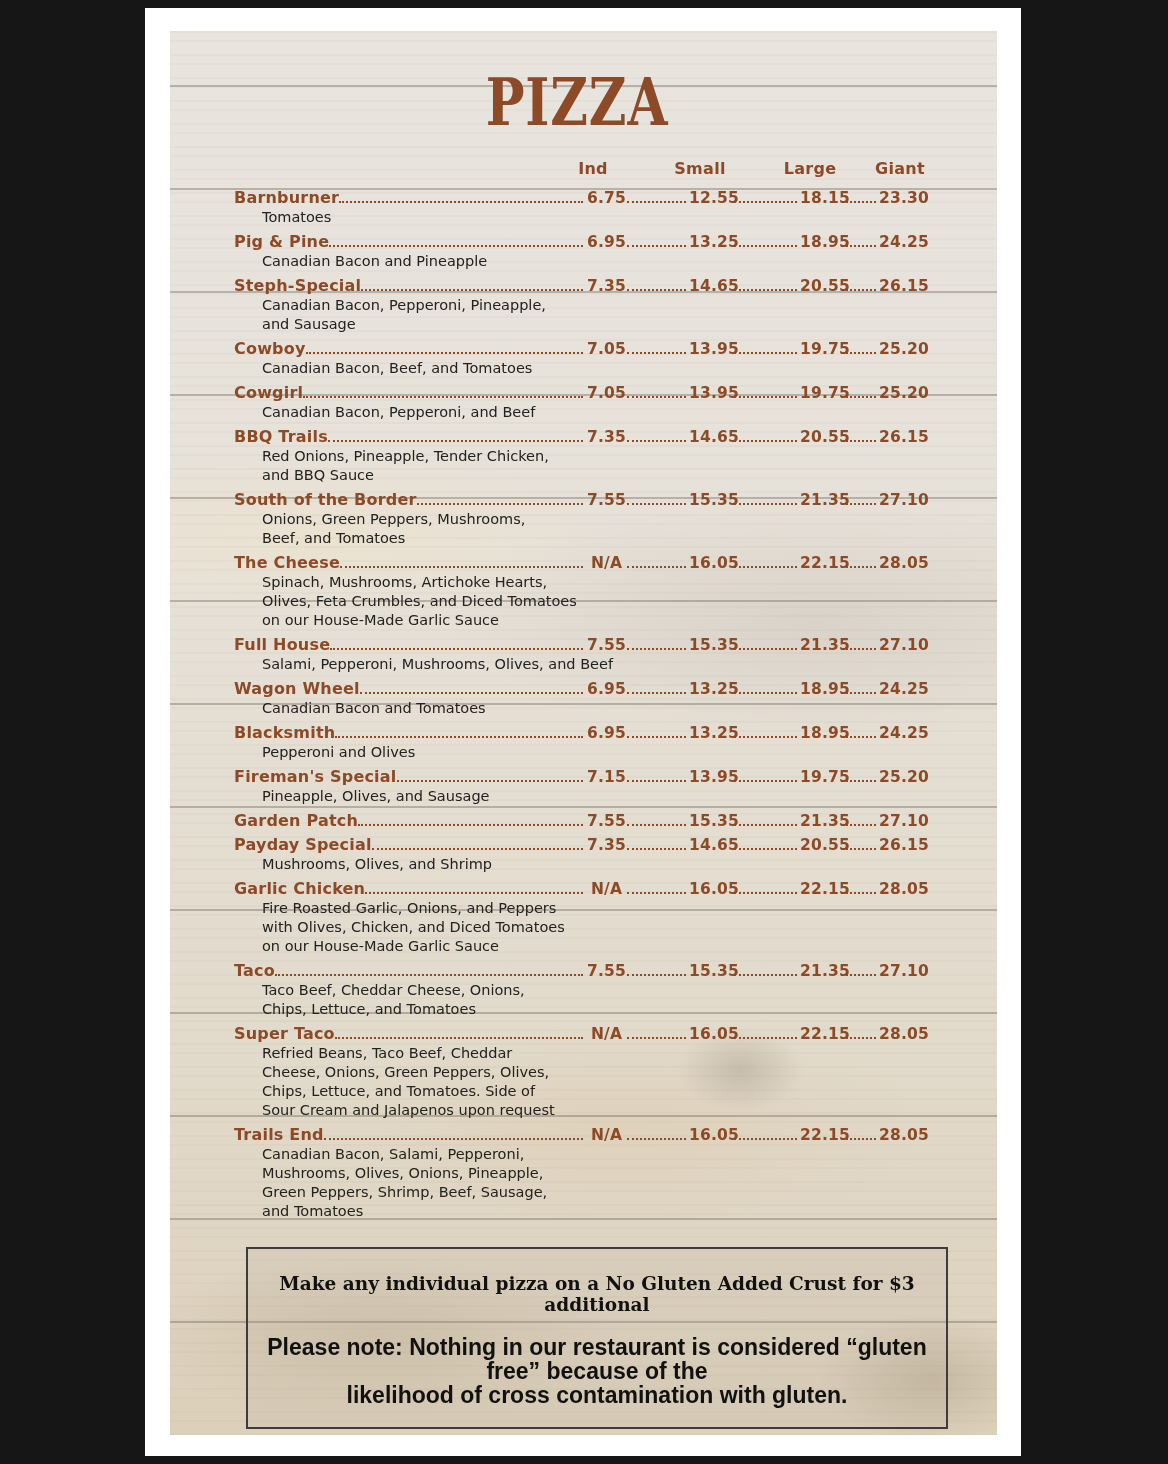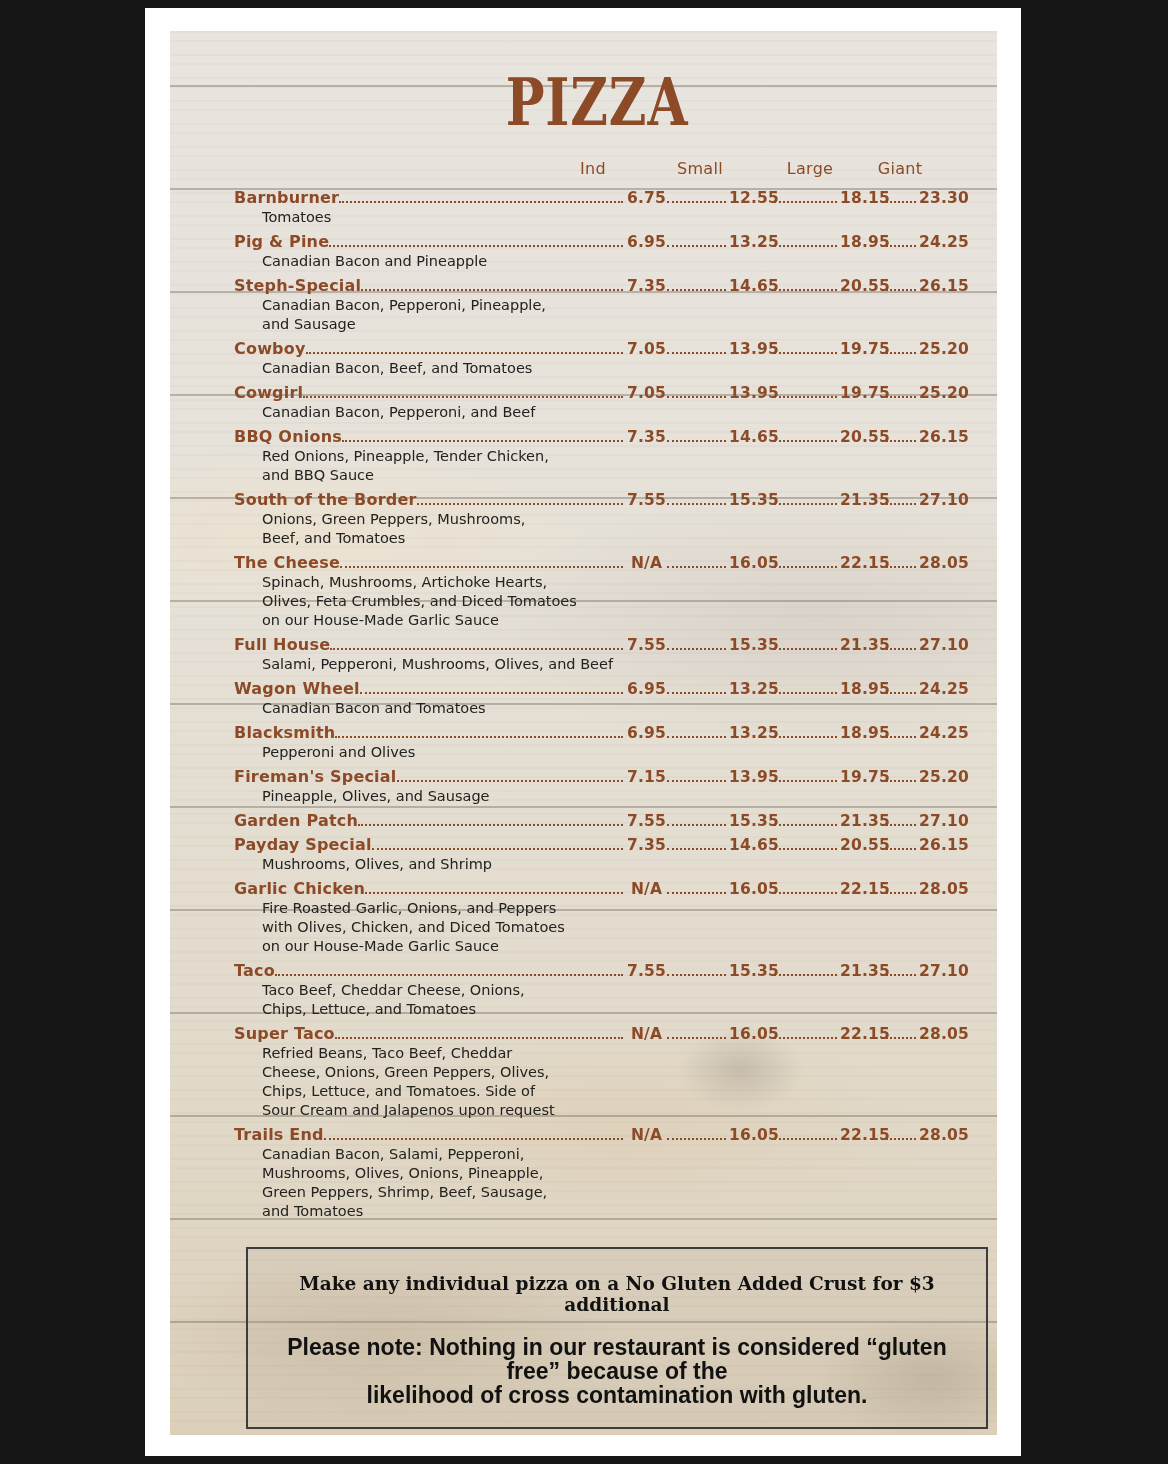--- a/index.html
+++ b/index.html
@@ -50,40 +50,40 @@
     content:"";
     position:absolute; inset:0;
     background-image:repeating-linear-gradient(
       to bottom,
       rgba(140,128,112,0.05) 0 2px, transparent 2px 9px, rgba(120,108,95,0.04) 9px 11px, transparent 11px 23px);
     pointer-events:none;
   }
   .content{
     position:relative;
     z-index:2;
-    padding:42px 37px 0 64px;
+    padding:42px 77px 0 64px;
     height:100%;
   }
   .title{
     text-align:center;
     color:var(--brown);
     font-family:"DejaVu Serif","Liberation Serif",serif;
     font-weight:bold;
     font-size:63px;
     line-height:58px;
     letter-spacing:1px;
     transform:scaleX(0.82) scaleY(1.05);
     margin-bottom:28px;
   }
   .header-row{
     position:relative;
     height:20px;
     margin-bottom:10px;
     color:var(--brown);
-    font-weight:normal;
+    font-weight:bold;
     font-size:16px;
   }
   .header-row .col{
     position:absolute;
     top:0;
     transform:translateX(-50%);
     white-space:nowrap;
     letter-spacing:0.3px;
   }
   .col-ind{left:359px;}
@@ -245,21 +245,21 @@
       <span class="lead l3"></span>
       <span class="price p-large">19.75</span>
       <span class="lead l4"></span>
       <span class="price p-giant">25.20</span>
     </div>
     <div class="desc">Canadian Bacon, Pepperoni, and Beef</div>
   </div>
 
   <div class="item">
     <div class="price-line">
-      <span class="item-name">BBQ Onions</span>
+      <span class="item-name">BBQ Trails</span>
       <span class="lead grow"></span>
       <span class="price p-ind">7.35</span>
       <span class="lead l2"></span>
       <span class="price p-small">14.65</span>
       <span class="lead l3"></span>
       <span class="price p-large">20.55</span>
       <span class="lead l4"></span>
       <span class="price p-giant">26.15</span>
     </div>
     <div class="desc">Red Onions, Pineapple, Tender Chicken,

